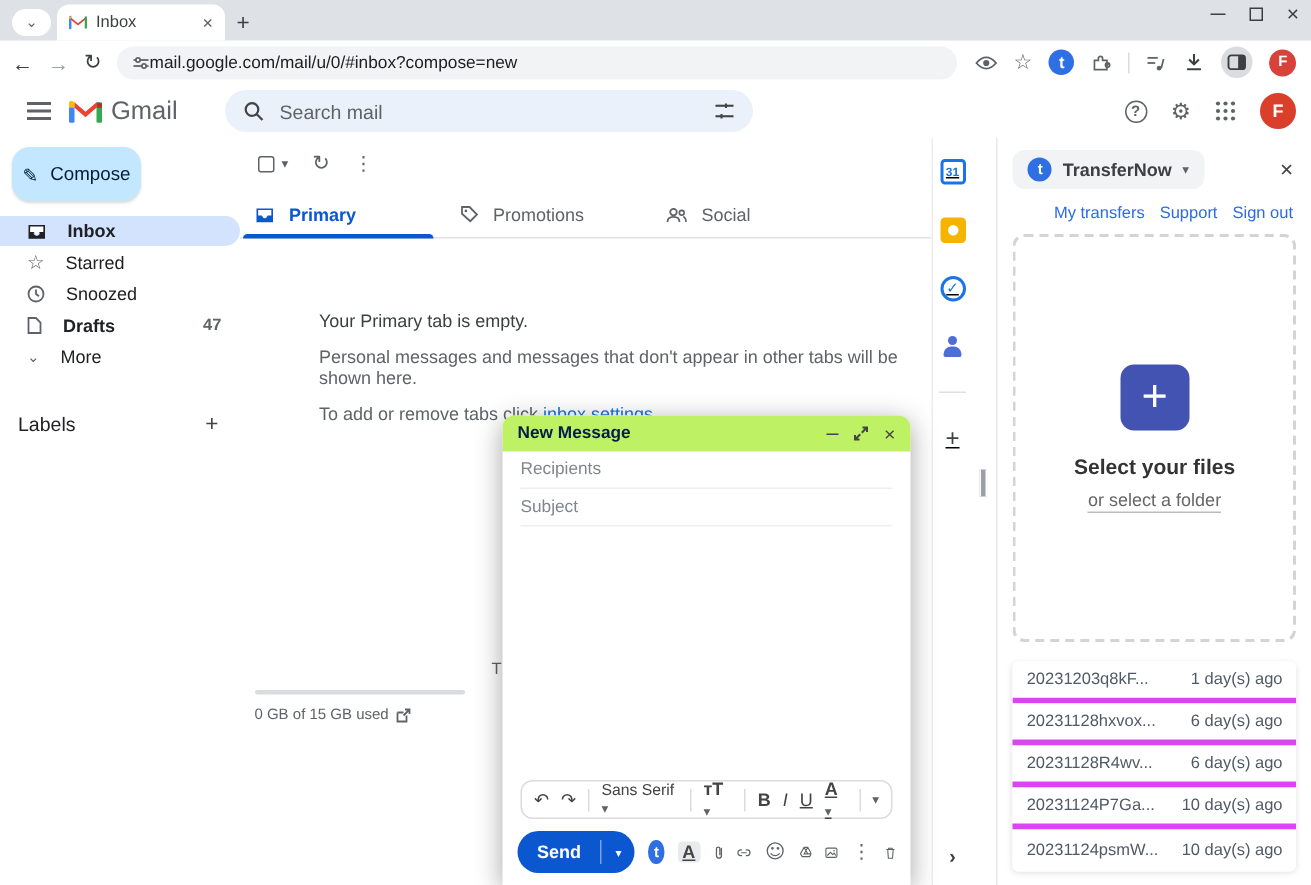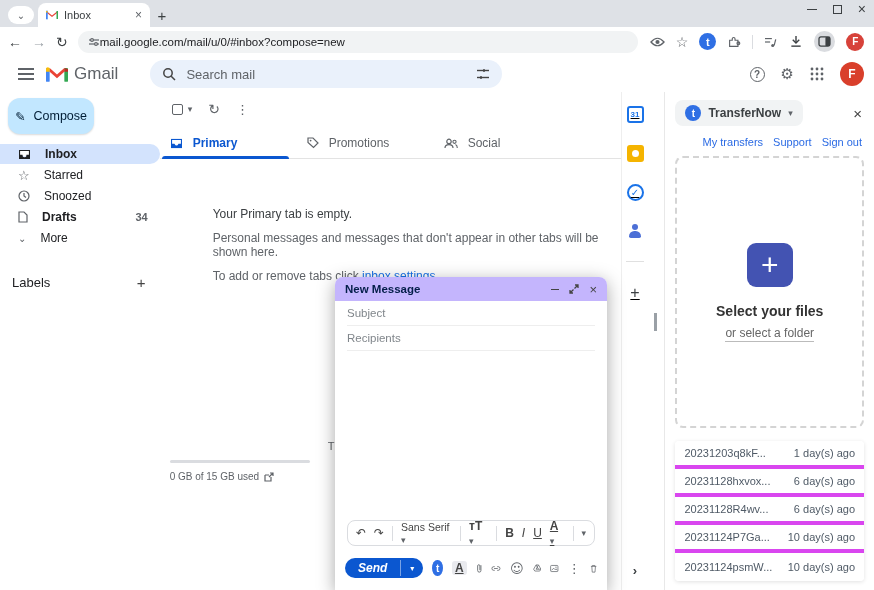--- a/index.html
+++ b/index.html
@@ -129,38 +129,38 @@
   .tn-drop-sub { font-size:12px; color:#666; border-bottom:1px solid #bbb; padding-bottom:1px; }
   .tn-list { margin-top:13px; border-radius:4px; box-shadow:0 1px 4px rgba(0,0,0,.12); }
   .tn-row { height:28px; background:#fff; display:flex; align-items:center; justify-content:space-between;
     padding:0 9px; font-size:11px; color:#4f5a66; border-bottom:4px solid #d946ef; }
   .tn-row:first-child { border-radius:4px 4px 0 0; }
   .tn-row:last-child { border-radius:0 0 4px 4px; border-bottom:none; }
 
   
   .compose { position:absolute; left:335px; top:277px; width:272px; height:313px; background:#fff;
     border-radius:8px 8px 0 0; box-shadow:0 4px 18px rgba(0,0,0,.35); display:flex; flex-direction:column; }
-  .cw-header { height:24px; background:#c4b5fd; border-radius:8px 8px 0 0; display:flex; align-items:center;
+  .cw-header { height:24px; background:#bef264; border-radius:8px 8px 0 0; display:flex; align-items:center;
     padding:0 10px; }
   .cw-title { font-size:11.5px; font-weight:bold; color:#041e49; }
   .cw-icons { margin-left:auto; display:flex; gap:10px; align-items:center; color:#444; font-size:11px; }
   .cw-min { width:8px; border-top:1.5px solid #444; }
   .cw-field { height:25px; border-bottom:1px solid #eee; margin:0 12px; display:flex; align-items:center; }
   .cw-field input { border:none; outline:none; width:100%; font-size:11.5px; color:#202124;
     font-family:"Liberation Sans",sans-serif; background:transparent; }
   .cw-field input::placeholder { color:#80868b; }
   .cw-body { flex:1; }
   .fmtbar { margin:0 auto 6px auto; width:248px; height:26px; border:1px solid #dadce0; border-radius:8px;
     display:flex; align-items:center; gap:8px; padding:0 8px; color:#444; font-size:12px; }
   .fmtbar .sep { width:1px; height:15px; background:#dadce0; }
   .fmt-font { font-size:10.5px; color:#444; }
   .fmt-b { font-weight:bold; } .fmt-i { font-style:italic; } .fmt-u { text-decoration:underline; }
   .fmt-A { text-decoration:underline; font-weight:bold; }
   .sendrow { height:38px; display:flex; align-items:center; padding:0 10px 6px 10px; gap:9px; color:#5f6368; }
-  .send-btn { height:20px; background:#0b57d0; border-radius:15px; display:flex; align-items:center;font-style:italic; }
+  .send-btn { height:28px; background:#0b57d0; border-radius:15px; display:flex; align-items:center; }
   .send-label { color:#fff; font-size:12px; font-weight:bold; padding:0 13px; }
   .send-split { width:1px; height:16px; background:rgba(255,255,255,.45); }
   .send-caret { color:#fff; font-size:8px; padding:0 9px; }
   .tn-mini { width:16px; height:16px; border-radius:50%; background:#2f6fe4; color:#fff; font-size:10px;
     font-weight:bold; display:flex; align-items:center; justify-content:center; }
   .fmtA-active { background:#e9eaee; border-radius:3px; padding:0 3px; font-size:12px; color:#444;
     text-decoration:underline; font-weight:bold; }
   .trash { margin-left:auto; }
 </style>
 </head>
@@ -314,21 +314,21 @@
           <circle cx="6" cy="6" r="5" fill="none" stroke="#5f6368" stroke-width="1.2"></circle>
           <polyline points="6,3 6,6 8,7.5" fill="none" stroke="#5f6368" stroke-width="1.2"></polyline>
         </svg>
         <span>Snoozed</span>
       </div>
       <div class="nav-item bold">
         <svg class="ic" width="10" height="12" viewBox="0 0 10 12">
           <path d="M1 1 h5 l3 3 v7 h-8 Z" fill="none" stroke="#5f6368" stroke-width="1.2"></path>
         </svg>
         <span>Drafts</span>
-        <span class="cnt">34</span>
+        <span class="cnt">47</span>
       </div>
       <div class="nav-item">
         <span class="caret" style="font-size:10px;">⌄</span>
         <span>More</span>
       </div>
       <div class="labels-row">
         <span>Labels</span>
         <span class="plus">+</span>
       </div>
     </aside>
@@ -450,24 +450,24 @@
       <span class="cw-title">New Message</span>
       <span class="cw-icons">
         <span class="cw-min"></span>
         <svg class="ic" width="10" height="10" viewBox="0 0 10 10">
           <path d="M6 1 h3 v3 M9 1 L5.5 4.5 M4 9 H1 V6 M1 9 L4.5 5.5" fill="none" stroke="#444" stroke-width="1.3"></path>
         </svg>
         <span style="font-size:13px;">×</span>
       </span>
     </div>
     <div class="cw-field">
+      <input placeholder="Recipients" style="">
+    </div>
+    <div class="cw-field">
       <input placeholder="Subject" style="">
-    </div>
-    <div class="cw-field">
-      <input placeholder="Recipients" style="">
     </div>
     <div class="cw-body"></div>
     <div class="fmtbar">
       <span style="font-family:'DejaVu Sans',sans-serif;">↶</span>
       <span style="font-family:'DejaVu Sans',sans-serif;">↷</span>
       <span class="sep"></span>
       <span class="fmt-font"><span>Sans Serif</span> <span class="caret">▾</span></span>
       <span class="sep"></span>
       <span style="font-weight:bold;">ᴛT <span class="caret">▾</span></span>
       <span class="sep"></span>

